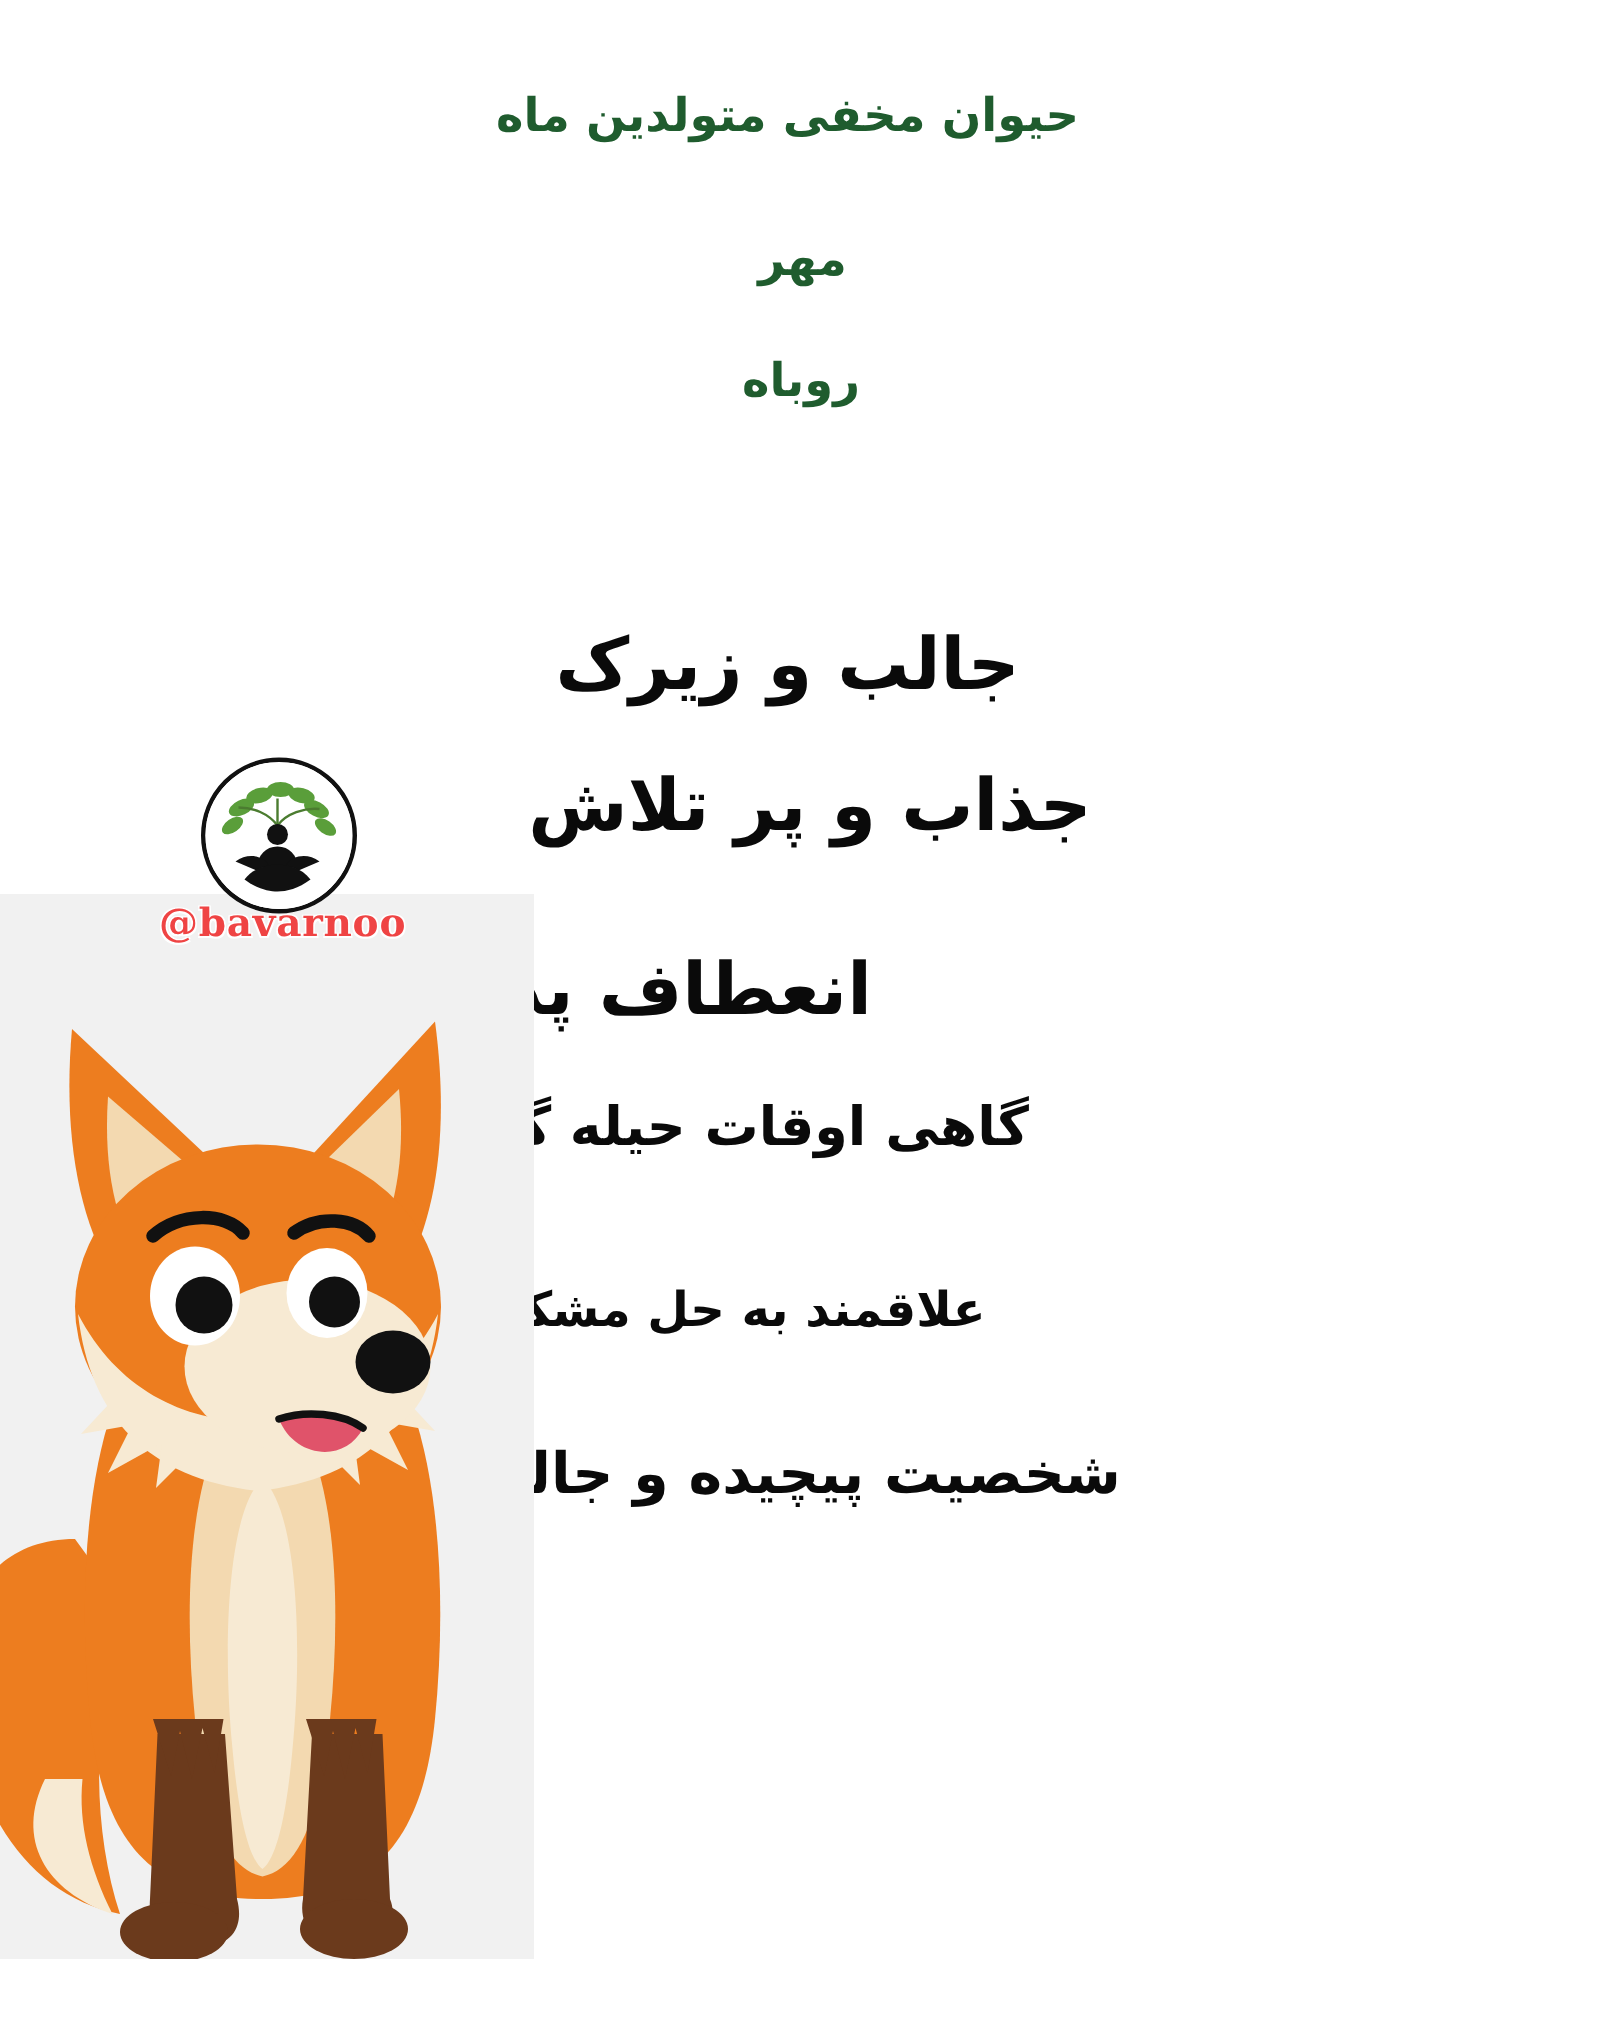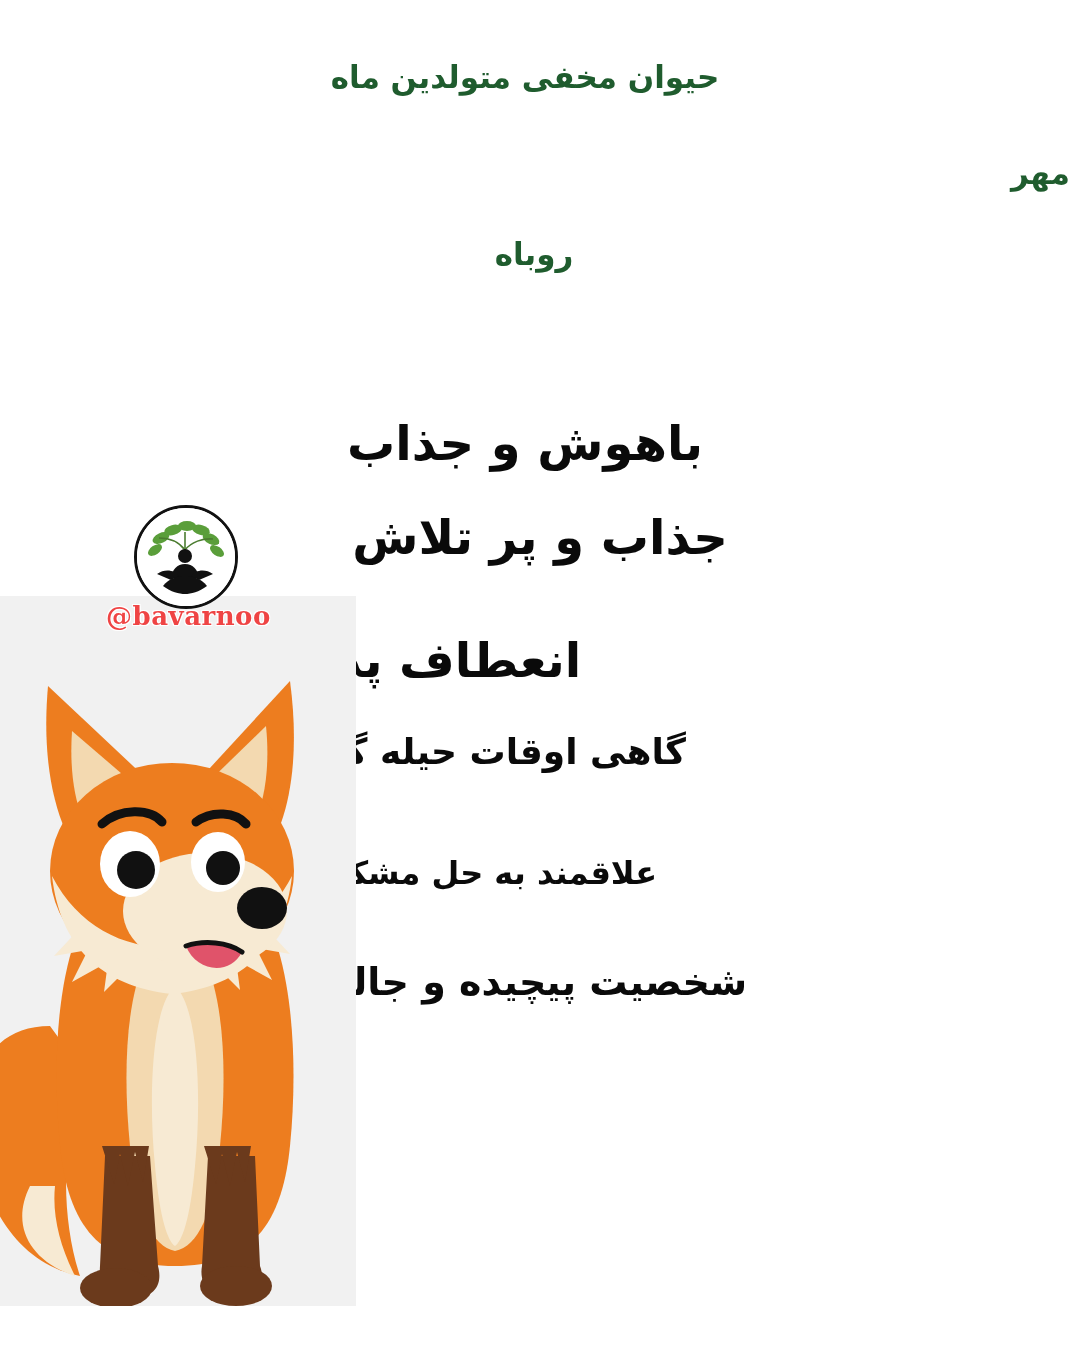--- a/index.html
+++ b/index.html
@@ -30,21 +30,21 @@
   }
   .header-line {
     color: #1f5c2e;
     font-weight: bold;
     font-size: 31px;
     line-height: 1.1;
     letter-spacing: 0px;
     margin: 0;
   }
   .header-line.l1 { font-size: 31px; margin-bottom: 62px; padding-right: 30px;}
-  .header-line.l2 { font-size: 31px; margin-bottom: 47px; padding-right: 10px; text-align: right;}
+  .header-line.l2 { font-size: 31px; margin-bottom: 47px; padding-right: 10px;}
   .header-line.l3 { font-size: 31px; padding-right: 12px; margin-top: 31px;}
 
   
   .traits {
     position: absolute;
     top: 418px;
     right: 0;
     width: 1080px;
     direction: rtl;
   }
@@ -121,21 +121,21 @@
 
 <div id="canvas">
 
   <div class="header-block">
     <div class="header-line l1">حیوان مخفی متولدین ماه</div>
     <div class="header-line l2">مهر</div>
     <div class="header-line l3">روباه</div>
   </div>
 
   <div class="traits">
-    <div class="trait t1">باهوش و جذاب</div>
+    <div class="trait t1">جالب و زیرک</div>
     <div class="trait t2">جذاب و پر تلاش</div>
     <div class="trait t3">انعطاف پذیر</div>
     <div class="trait t4">گاهی اوقات حیله گر</div>
     <div class="trait t5">علاقمند به حل مشکلات</div>
     <div class="trait t6">شخصیت پیچیده و جالب</div>
   </div>
 
   <div class="fox-card">
     <svg class="fox-svg" viewBox="0 0 370 680" xmlns="http://www.w3.org/2000/svg">
 

